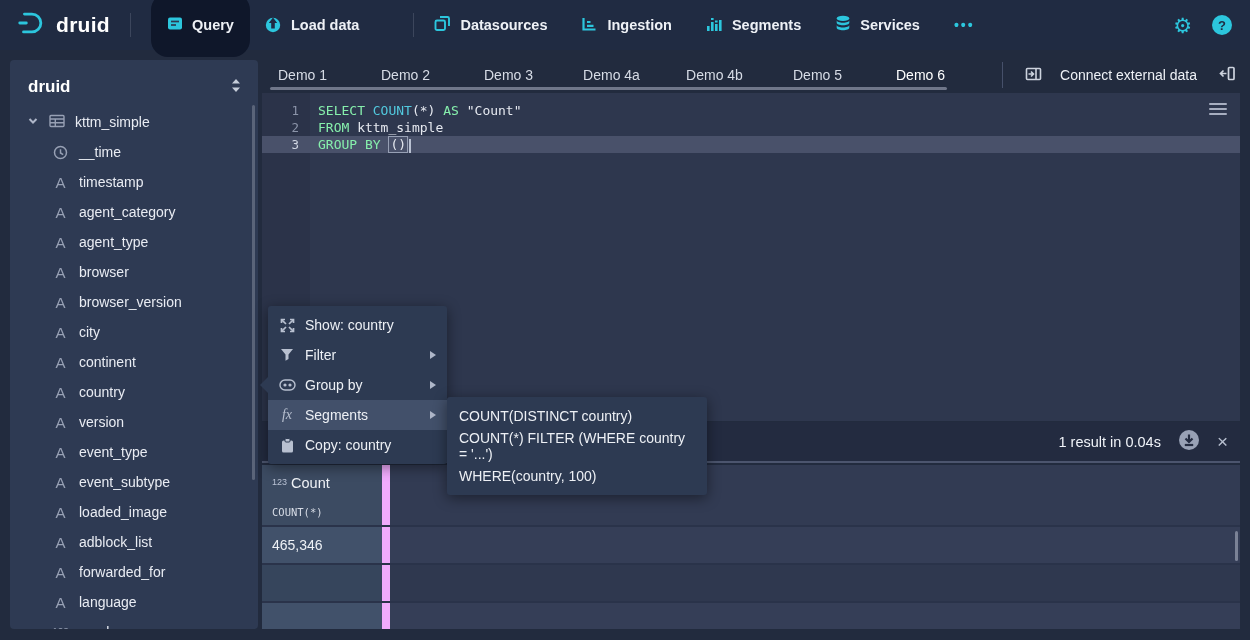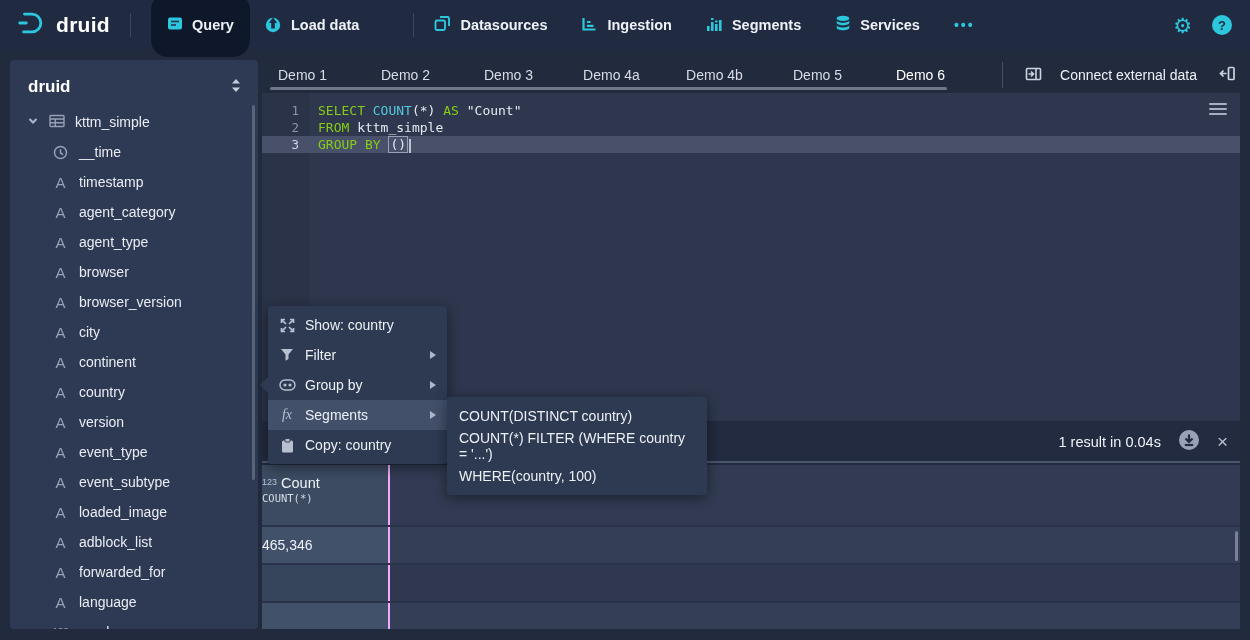--- a/index.html
+++ b/index.html
@@ -55,42 +55,42 @@
   .vline { width:1px; height:26px; background:#46506a; }
   .connect-btn { display:flex; align-items:center; gap:18px; font-size:14px; color:#eef1f6; cursor:pointer; }
   
   .editor { position:absolute; top:33px; left:0; width:978px; height:328px; background:#2e374e; }
   .gutter { position:absolute; left:0; top:0; bottom:0; width:48px; background:#2b3349; }
   .active-line { position:absolute; left:0; right:0; top:43px; height:17px; background:#49516a; }
   .gline { position:absolute; width:48px; text-align:right; padding-right:11px;
     font-family:"DejaVu Sans Mono", monospace; font-size:12.5px; color:#8b94a9; line-height:17px; }
   .cline { position:absolute; left:56px; font-family:"DejaVu Sans Mono", monospace;
     font-size:13px; line-height:17px; white-space:pre; }
-  .kw { color:#84cc16; } .fn { color:#52c9de; } .pl { color:#e6e9f0; } .str { color:#e6e9f0; }
+  .kw { color:#86efac; } .fn { color:#52c9de; } .pl { color:#e6e9f0; } .str { color:#e6e9f0; }
   .br { color:#e6e9f0; border:1px solid #97a0b5; padding:0 1px; }
   .cursor { display:inline-block; width:2px; height:14px; background:#b9c1d2;
     vertical-align:middle; margin-left:1px; }
   .hamburger { position:absolute; right:13px; top:10px; width:18px; cursor:pointer; }
   .hamburger div { height:2px; background:#a7aec0; margin-bottom:3px; border-radius:1px; }
   
   .out-strip { position:absolute; top:362px; left:0; width:978px; height:39px; background:#232b40;
     display:flex; align-items:center; justify-content:flex-end; gap:17px; padding-right:12px; }
   .out-status { font-size:14.5px; color:#f0f3f8; }
   .close-x { font-size:19px; color:#b7bfcf; cursor:pointer; line-height:1; }
   .results-divider { position:absolute; top:401px; left:0; width:978px; height:2px; background:#4c556e; }
   .results { position:absolute; top:405px; left:0; width:978px; height:164px; background:#303950; overflow:hidden; }
   .r-row { display:flex; width:978px; }
-  .r-c1 { width:128px; flex:0 0 128px; border-right:2px solid #f0abfc; }
+  .r-c1 { width:128px; flex:0 0 128px; border-right:8px solid #f0abfc; padding-left:10px; }
   .r-rest { flex:1; }
   .r-header { height:62px; border-bottom:2px solid #2a334a; }
   .r-header .r-c1 { background:#3c4b62; padding-top:9px; }
   .r-header .r-rest { background:#323b53; }
   .col-title { font-size:14.5px; color:#f0f3f7; font-weight:400; }
   .col-type { font-size:9px; color:#b9c2d4; margin-right:4px; vertical-align:3px; }
-  .col-expr { font-family:"DejaVu Sans Mono", monospace; font-size:10.5px; color:#d7dce6; margin-top:0; }
+  .col-expr { font-family:"DejaVu Sans Mono", monospace; font-size:10.5px; color:#d7dce6; margin-top:14px; }
   .r-data { height:38px; border-bottom:2px solid #2a334a; }
   .r-data .r-c1 { background:#41516a; display:flex; align-items:center; font-size:14px; color:#eef1f6; }
   .r-data .r-rest { background:#353e57; }
   .r-data.even .r-c1 { background:#36455c; }
   .r-data.even .r-rest { background:#2f384f; }
   .r-data.clip { height:26px; border-bottom:none; }
   .results-scrollbar { position:absolute; right:2px; top:66px; width:3px; height:30px;
     background:#7b8296; border-radius:2px; }
   
   .ctx-menu { position:absolute; left:268px; top:306px; width:179px; background:#2d3a52;

